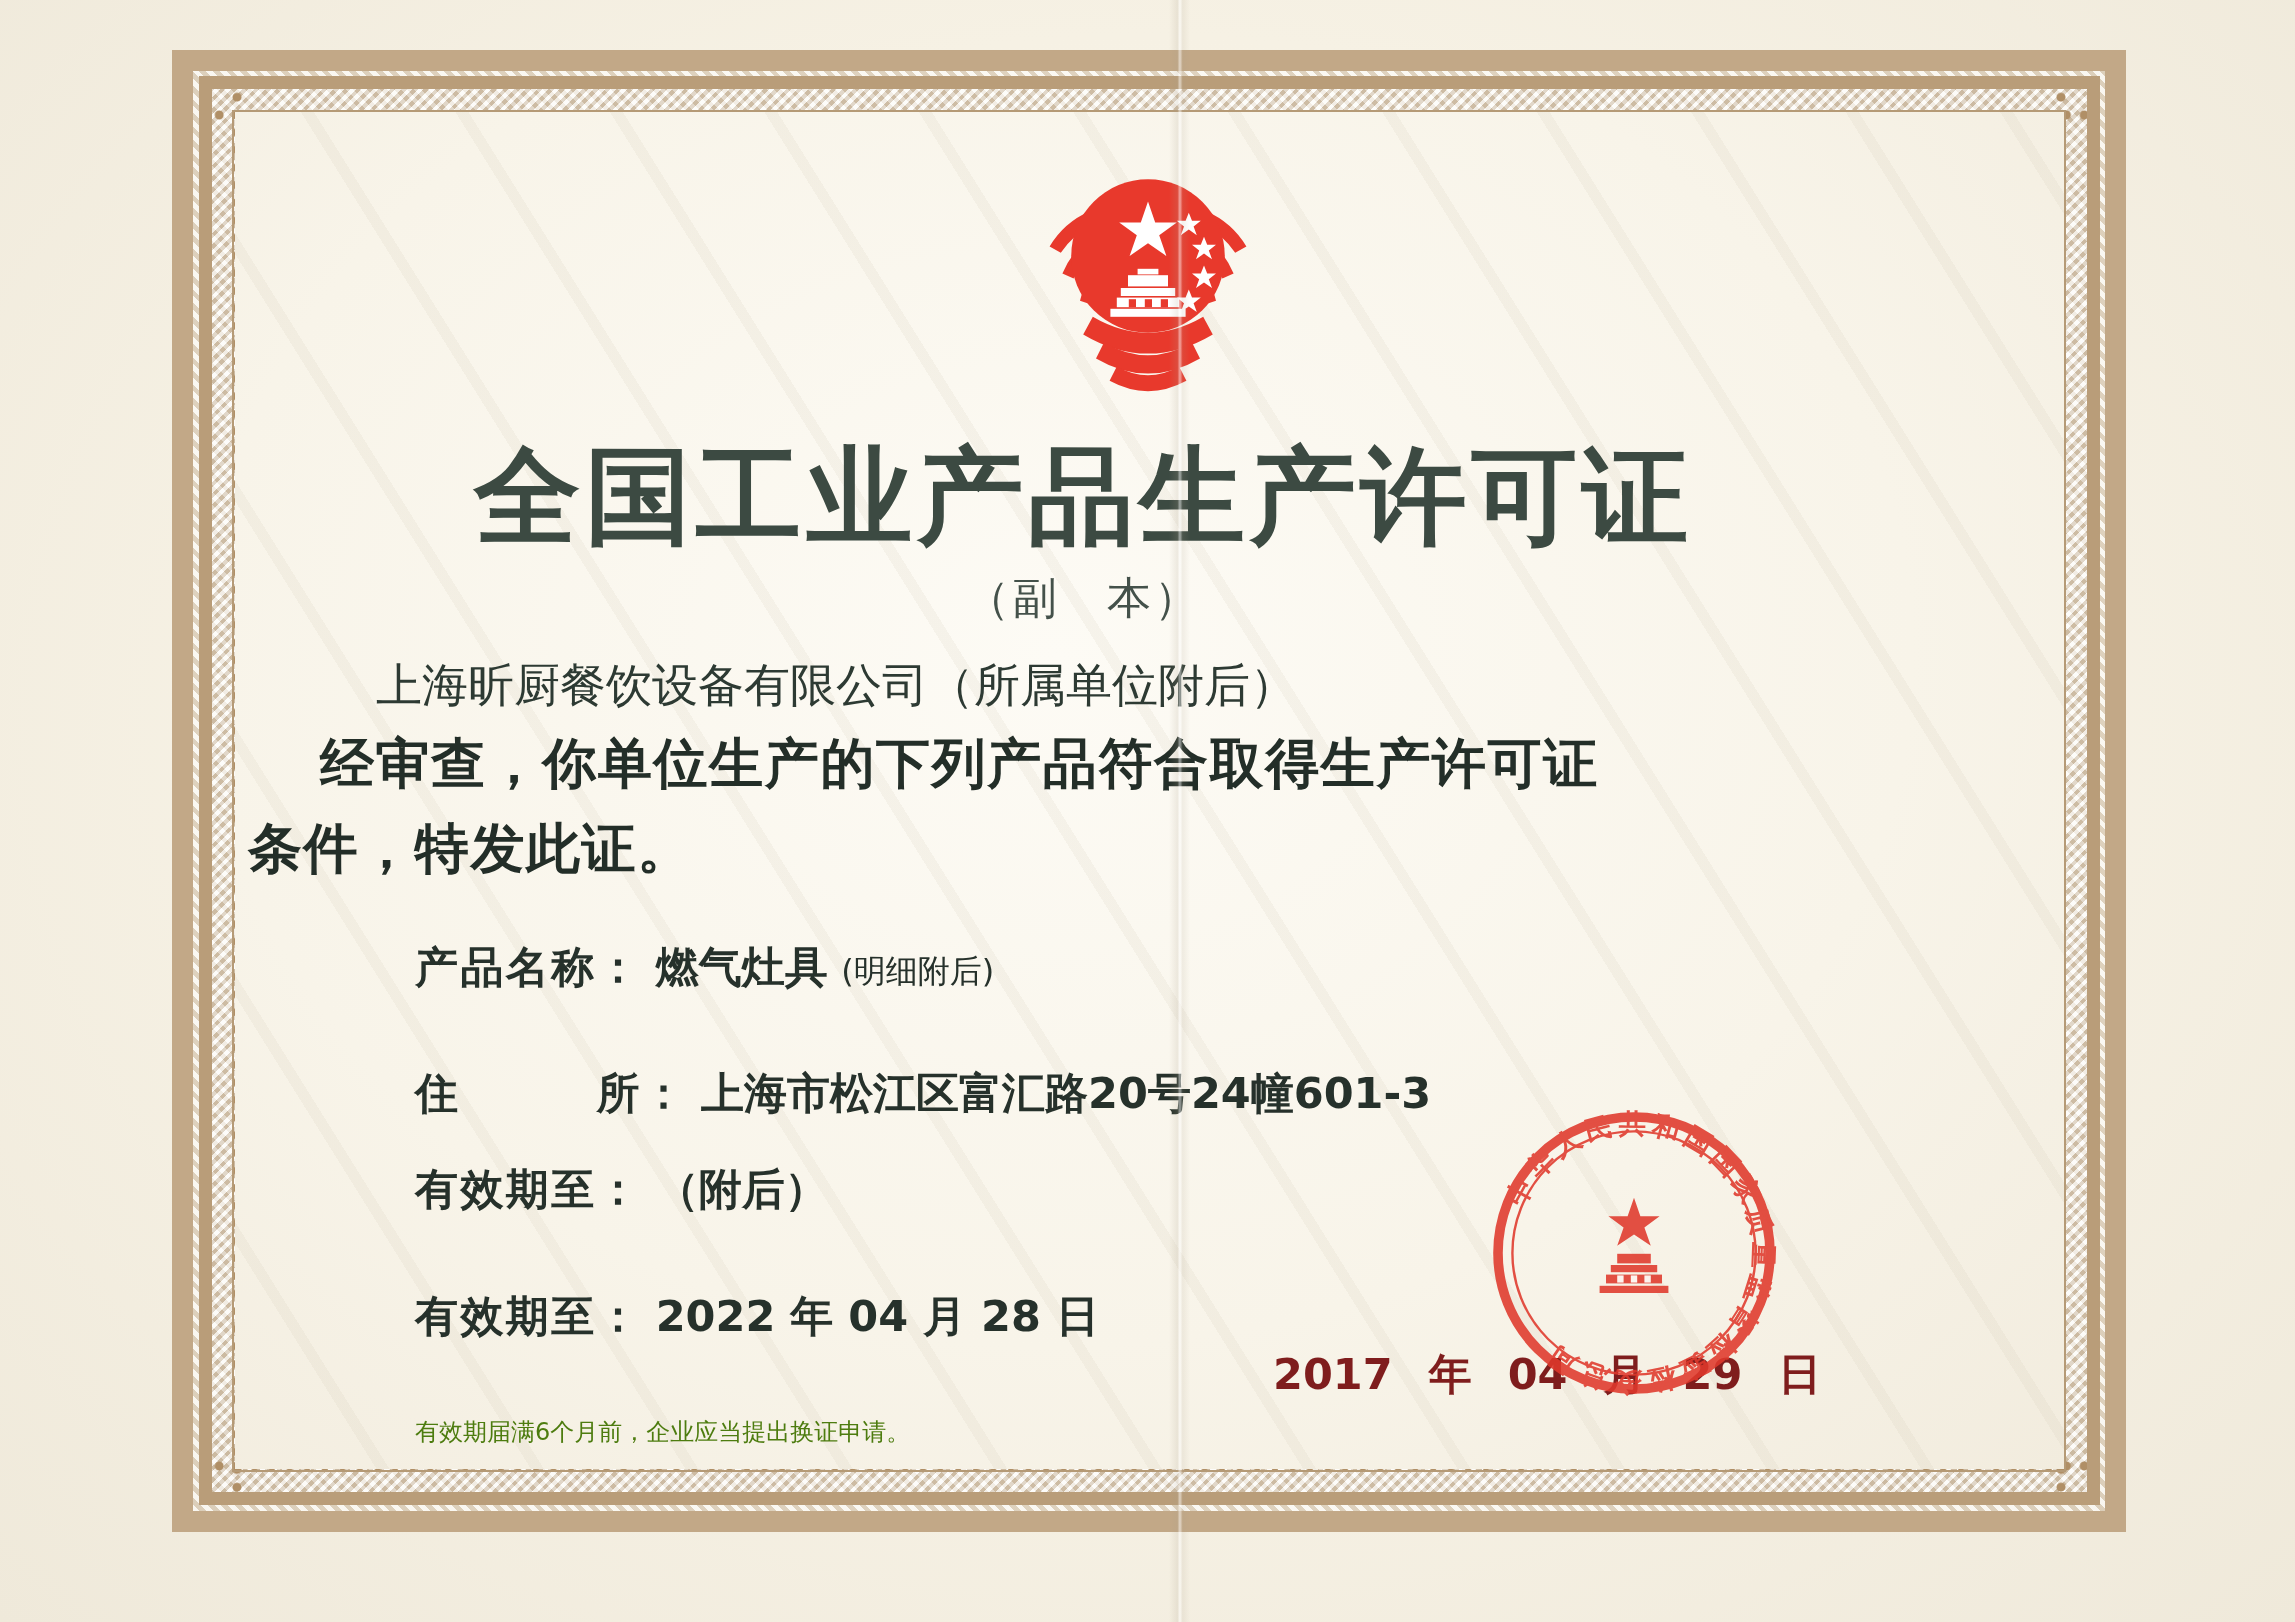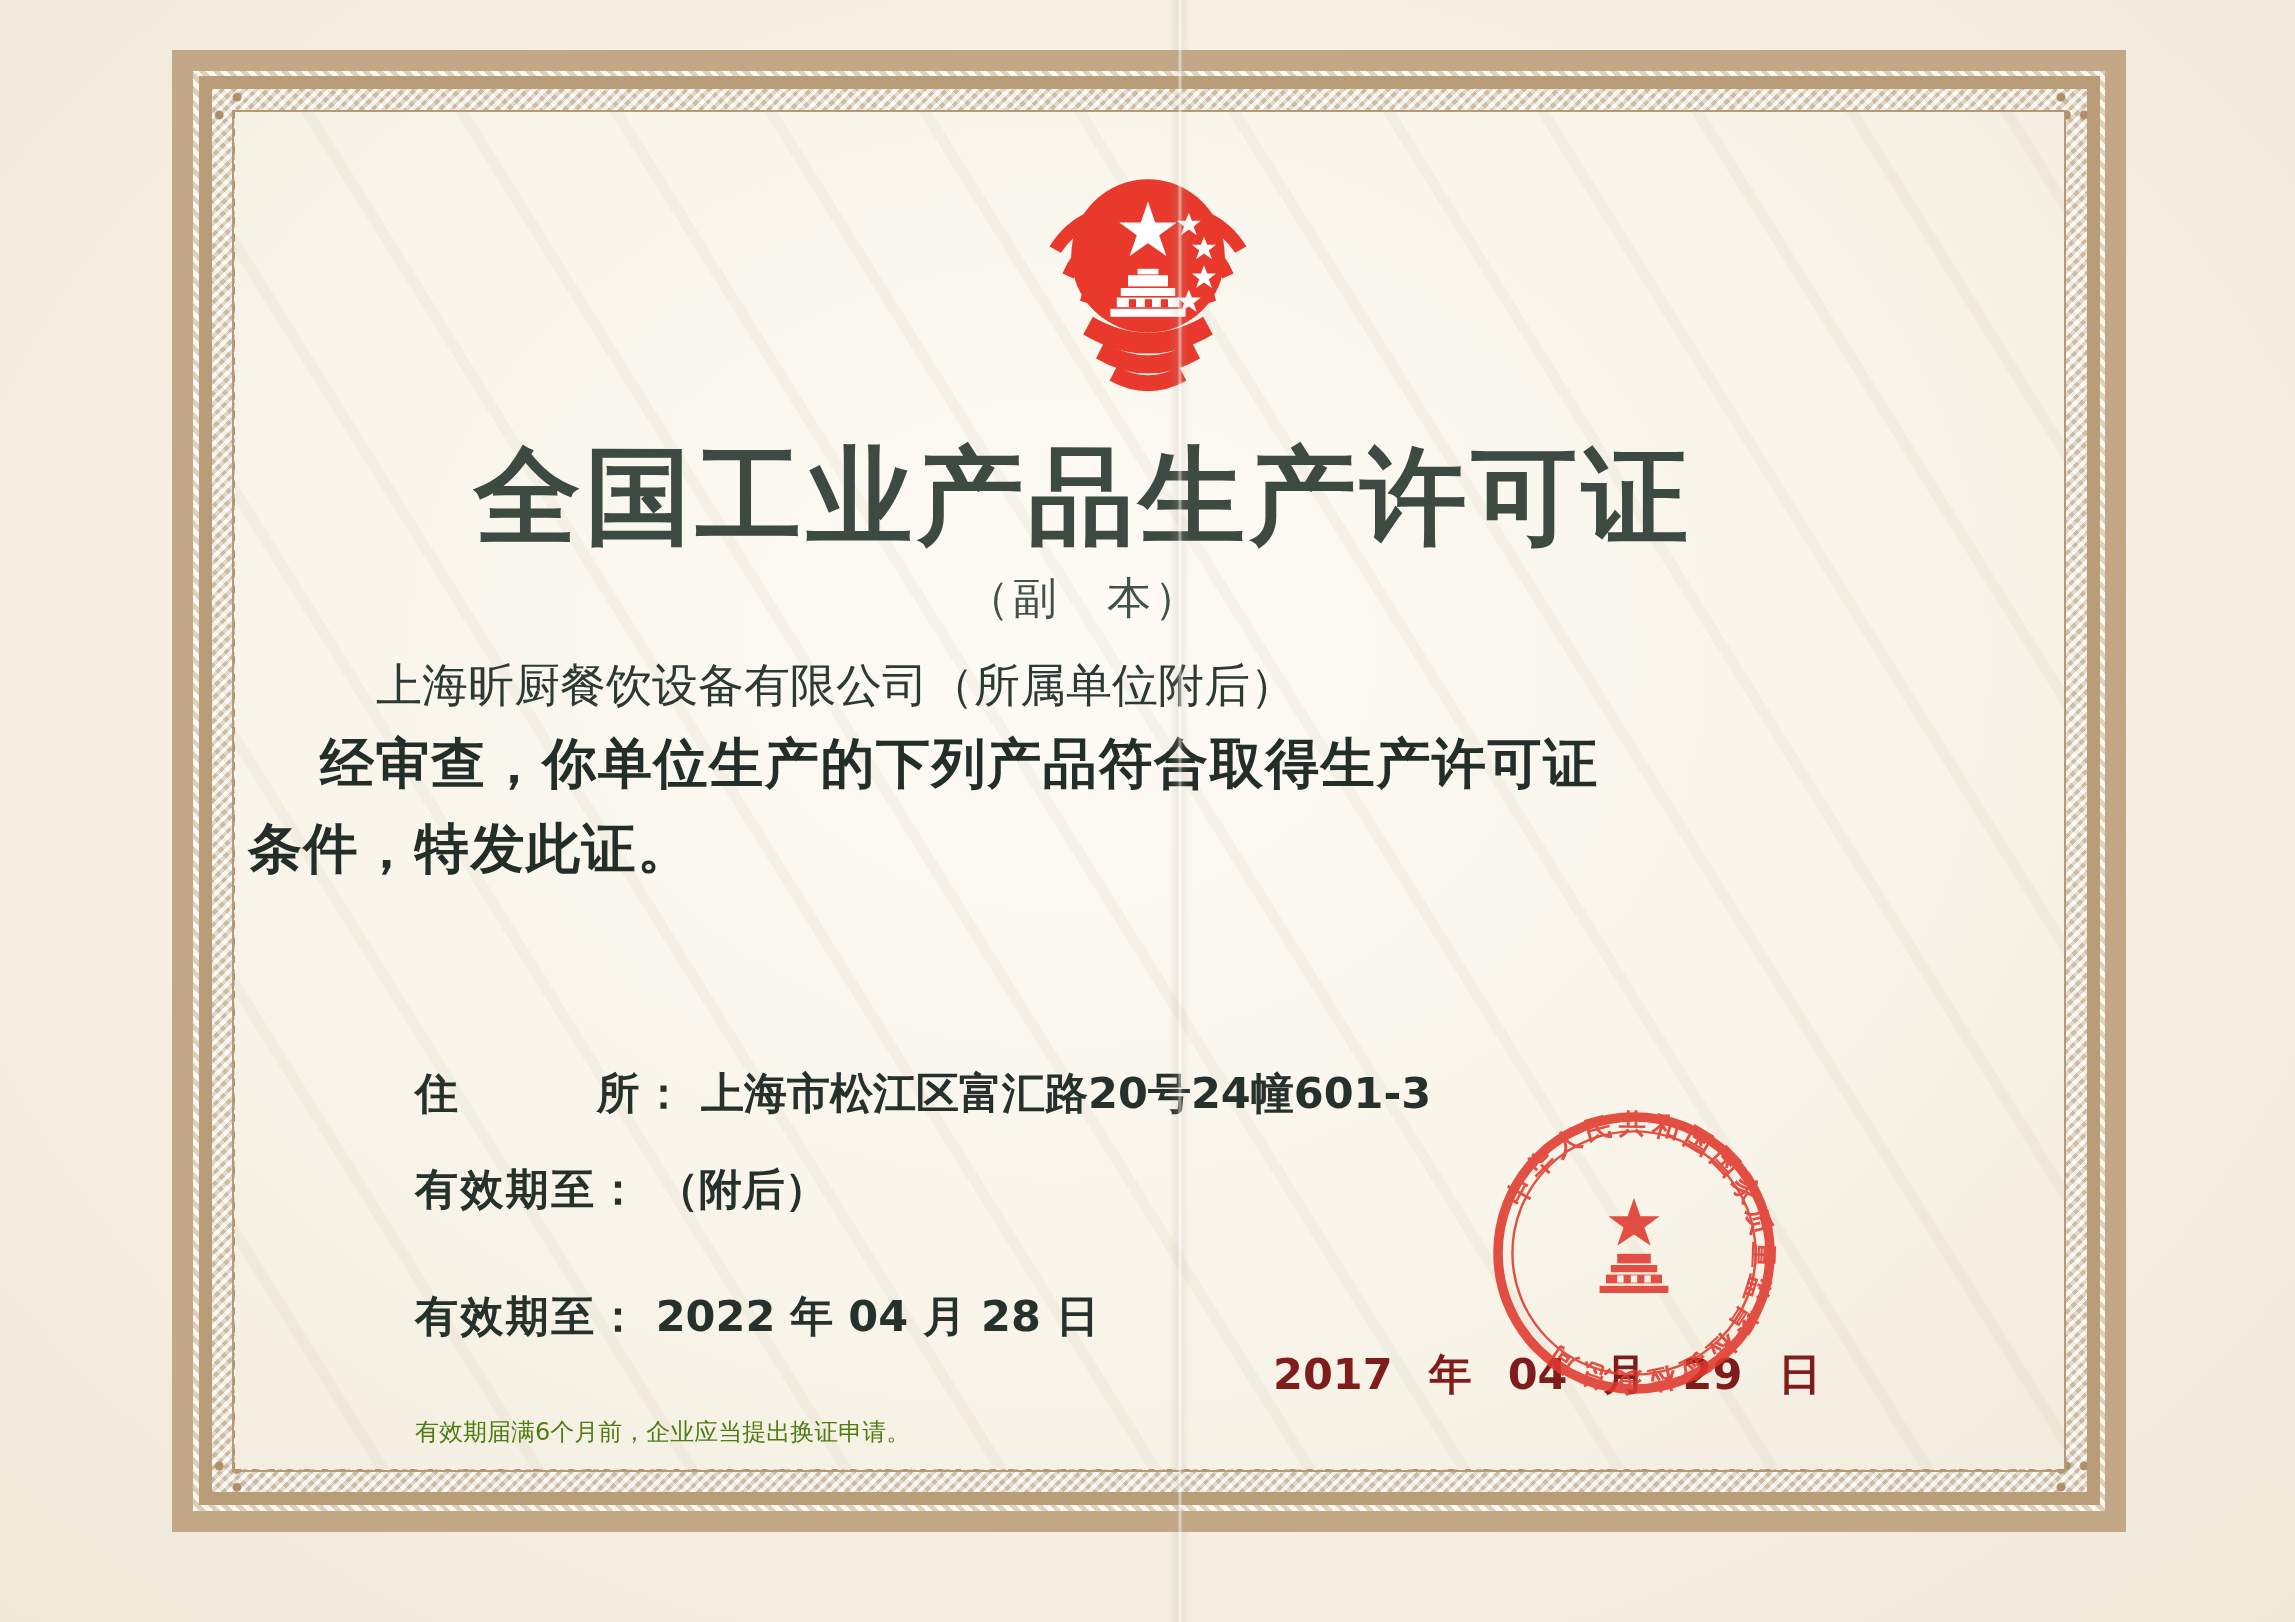--- a/index.html
+++ b/index.html
@@ -302,20 +302,25 @@
   <div class="main-title">全国工业产品生产许可证</div>
   <div class="sub-title">（副　本）</div>
 
   <div class="company">上海昕厨餐饮设备有限公司（所属单位附后）</div>
 
   <div class="statement">
     <span>经审查，你单位生产的下列产品符合取得生产许可证</span>
     <span class="l2">条件，特发此证。</span>
   </div>
 
+  <div class="row" id="row-product">
+    <span class="label">产品名称：</span>
+    <span class="value">燃气灶具</span>
+    <span class="note">(明细附后)</span>
+  </div>
 
   <div class="row" id="row-address">
     <span class="label">住　　　所：</span>
     <span class="value">上海市松江区富汇路20号24幢601-3</span>
   </div>
 
   <div class="row" id="row-factory">
     <span class="label">有效期至：</span>
     <span class="value">（附后）</span>
   </div>

